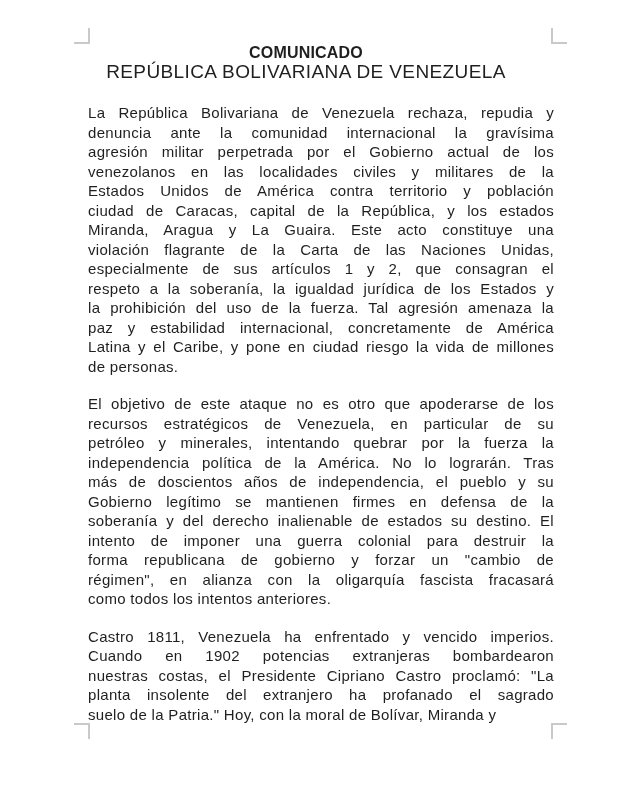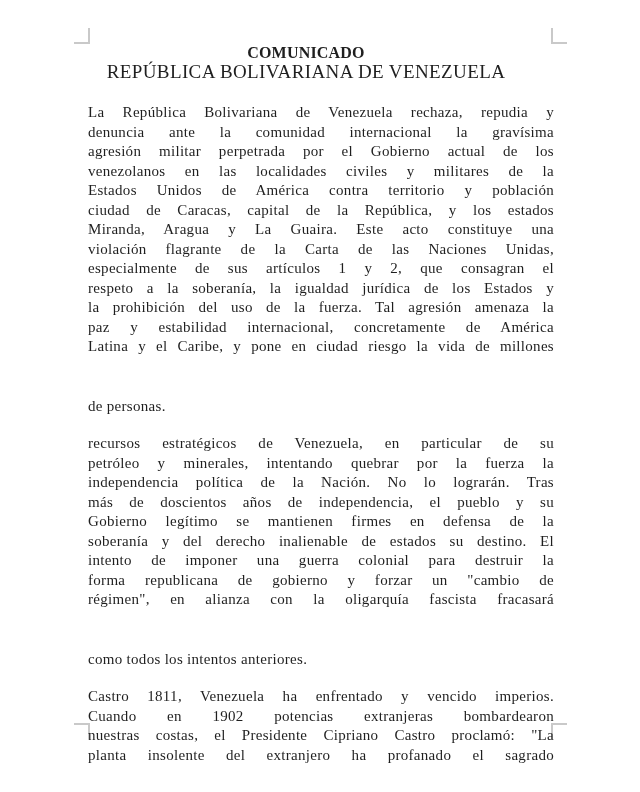--- a/index.html
+++ b/index.html
@@ -5,21 +5,21 @@
   html, body {
     margin: 0;
     padding: 0;
     background: #ffffff;
   }
   .page {
     position: relative;
     width: 612px;
     height: 792px;
     background: var(--page-bg, #ffffff);
-    font-family: Liberation Serif, serif;
+    font-family: Liberation Sans, sans-serif;
     color: var(--text-color, #1f1f1f);
     overflow: hidden;
   }
   
   .corner {
     position: absolute;
     width: 14px;
     height: 14px;
   }
   .corner.tl {
@@ -73,21 +73,20 @@
   .paragraph {
     margin: 0 0 18px 0;
   }
   .line {
     text-align: justify;
     text-align-last: justify;
     white-space: normal;
   }
   .line.last {
     text-align-last: left;
-    margin-top: 40px;
   }
 </style>
 </head>
 <body>
 
 <div class="page">
 
   <div class="corner tl"></div>
   <div class="corner tr"></div>
   <div class="corner bl"></div>
@@ -109,23 +108,24 @@
         <div class="line">Miranda, Aragua y La Guaira. Este acto constituye una</div>
         <div class="line">violación flagrante de la Carta de las Naciones Unidas,</div>
         <div class="line">especialmente de sus artículos 1 y 2, que consagran el</div>
         <div class="line">respeto a la soberanía, la igualdad jurídica de los Estados y</div>
         <div class="line">la prohibición del uso de la fuerza. Tal agresión amenaza la</div>
         <div class="line">paz y estabilidad internacional, concretamente de América</div>
         <div class="line">Latina y el Caribe, y pone en ciudad riesgo la vida de millones</div>
         <div class="line last">de personas.</div>
       </div>
       <div class="paragraph">
+        <div class="line">El objetivo de este ataque no es otro que apoderarse de los</div>
         <div class="line">recursos estratégicos de Venezuela, en particular de su</div>
         <div class="line">petróleo y minerales, intentando quebrar por la fuerza la</div>
-        <div class="line">independencia política de la Nación. No lo lograrán. Tras</div>
+        <div class="line">independencia política de la América. No lo lograrán. Tras</div>
         <div class="line">más de doscientos años de independencia, el pueblo y su</div>
         <div class="line">Gobierno legítimo se mantienen firmes en defensa de la</div>
         <div class="line">soberanía y del derecho inalienable de estados su destino. El</div>
         <div class="line">intento de imponer una guerra colonial para destruir la</div>
         <div class="line">forma republicana de gobierno y forzar un "cambio de</div>
         <div class="line">régimen", en alianza con la oligarquía fascista fracasará</div>
         <div class="line last">como todos los intentos anteriores.</div>
       </div>
       <div class="paragraph">
         <div class="line">Castro 1811, Venezuela ha enfrentado y vencido imperios.</div>

